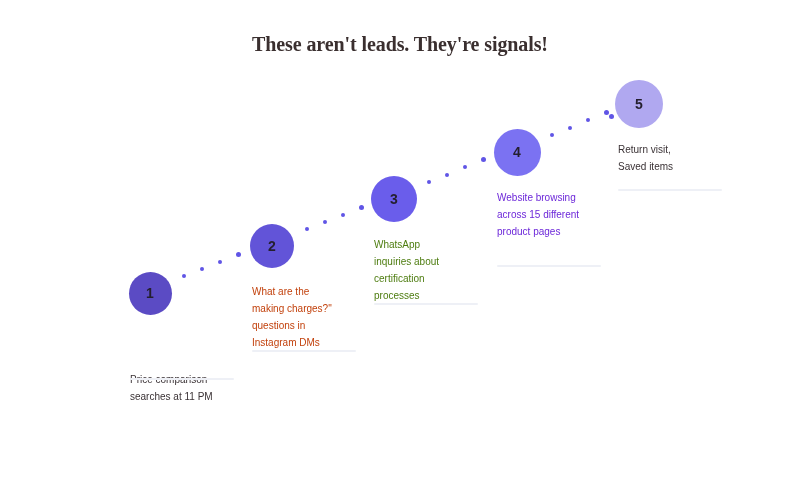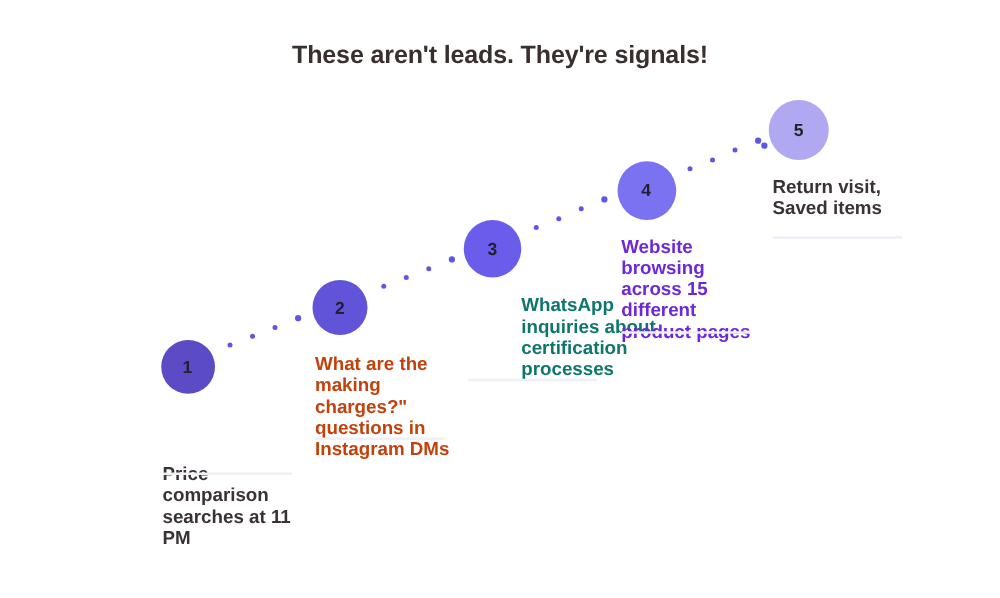--- a/index.html
+++ b/index.html
@@ -21,20 +21,21 @@
   #chart-title {
     position: absolute;
     top: 33px;
     left: 0;
     width: 800px;
     text-align: center;
     font-size: 20px;
     font-weight: bold;
     color: #3a2f2f;
     letter-spacing: -0.1px;
+    font-family: Liberation Serif, serif;
   }
   #steps-layer {
     position: absolute;
     inset: 0;
   }
   .step {
     position: absolute;
   }
   .step-marker {
     position: absolute;
@@ -42,22 +43,22 @@
     display: flex;
     align-items: center;
     justify-content: center;
     font-size: 14px;
     font-weight: bold;
     color: #241f2e;
     line-height: 1;
   }
   .step-label {
     position: absolute;
-    font-size: 15px;
-    font-weight: bold;
+    font-size: 10px;
+    font-weight: normal;
     color: #3a3235;
     line-height: 17px;
     white-space: pre-line;
   }
   .step-divider {
     position: absolute;
     height: 2px;
     background: #eef0f6;
     border-radius: 1px;
   }
@@ -112,21 +113,21 @@
       <div class="step">
         <div class="step-marker" style="left: 250px; top: 224px; width: 44px; height: 44px; background: rgb(98, 84, 216);">2</div>
         <div class="step-label" style="left: 252px; top: 283px; width: 112px; color: #c2410c;">What are the
 making charges?"
 questions in
 Instagram DMs</div>
         <div class="step-divider" style="left: 252px; top: 350px; width: 104px; background: rgb(238, 240, 246);"></div>
       </div>
       <div class="step">
         <div class="step-marker" style="left: 371px; top: 176px; width: 46px; height: 46px; background: rgb(106, 93, 235);">3</div>
-        <div class="step-label" style="left: 374px; top: 236px; width: 112px; color: #0f766e; margin-left: 43px;">WhatsApp
+        <div class="step-label" style="left: 374px; top: 236px; width: 112px; color: #4d7c0f;">WhatsApp
 inquiries about
 certification
 processes</div>
         <div class="step-divider" style="left: 374px; top: 303px; width: 104px; background: rgb(238, 240, 246);"></div>
       </div>
       <div class="step">
         <div class="step-marker" style="left: 493.5px; top: 128.5px; width: 47px; height: 47px; background: rgb(123, 114, 242);">4</div>
         <div class="step-label" style="left: 497px; top: 189px; width: 118px; color: #6d28d9;">Website browsing
 across 15 different
 product pages</div>

